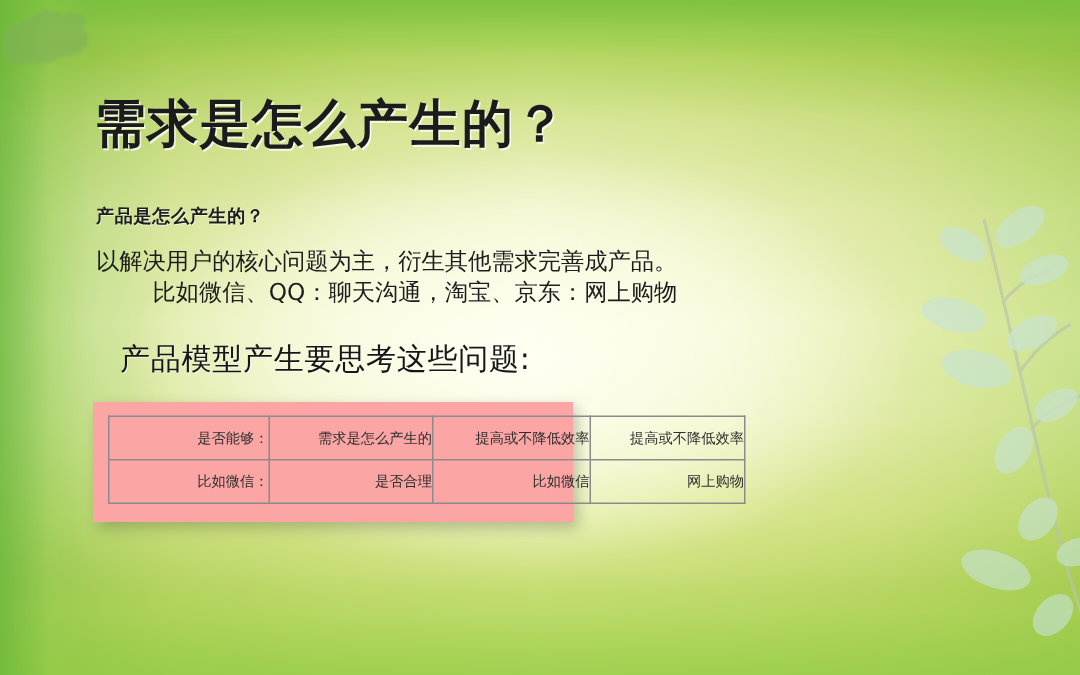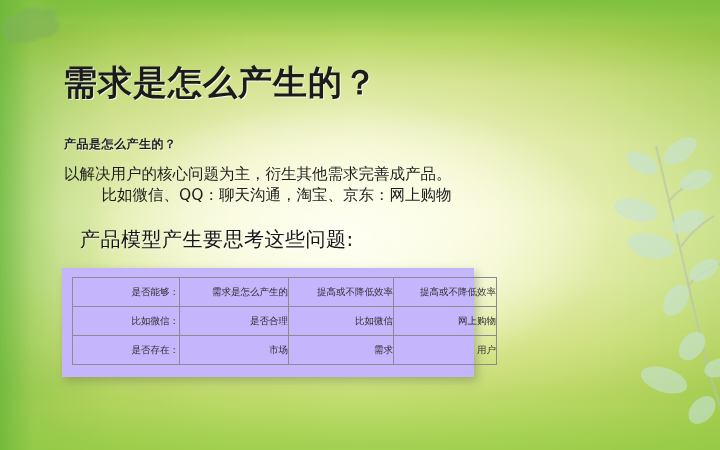--- a/index.html
+++ b/index.html
@@ -151,23 +151,23 @@
     white-space: nowrap;
     text-shadow: .5px .5px 0 rgba(255,255,255,.6);
     margin-left: 16px;
   }
 
   
   .table-card {
     position: absolute;
     left: 62px;
     top: 268px;
-    width: 412px;
+    width: 320px;
     padding: 9px 10px 12px 10px;
-    background: #c4b5fd;
+    background: #fca5a5;
     box-sizing: border-box;
     box-shadow: 3px 4px 9px rgba(90,100,70,.38);
   }
   table.matrix {
     border-collapse: collapse;
     width: 100%;
     table-layout: fixed;
   }
   table.matrix td {
     border: 1px solid #8b8b8b;
@@ -254,24 +254,18 @@
             <td class="c1">需求是怎么产生的</td>
             <td class="c2">提高或不降低效率</td>
             <td class="c3">提高或不降低效率</td>
           </tr>
           <tr>
             <td class="rowlabel">比如微信：</td>
             <td class="c1">是否合理</td>
             <td class="c2">比如微信</td>
             <td class="c3">网上购物</td>
           </tr>
-          <tr>
-            <td class="rowlabel">是否存在：</td>
-            <td class="c1">市场</td>
-            <td class="c2">需求</td>
-            <td class="c3">用户</td>
-          </tr>
         </tbody>
       </table>
     </div>
 
   </div>
 </div>
 
 </body></html>

